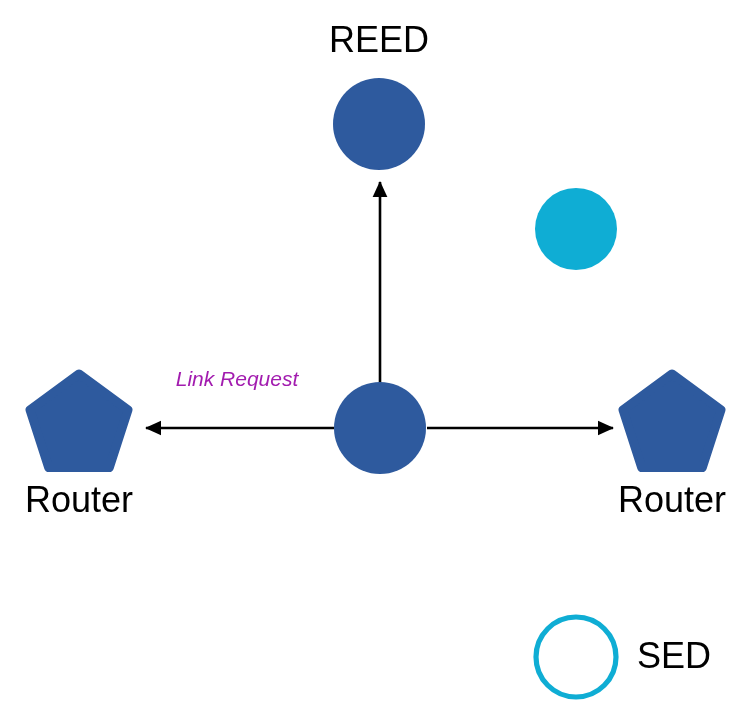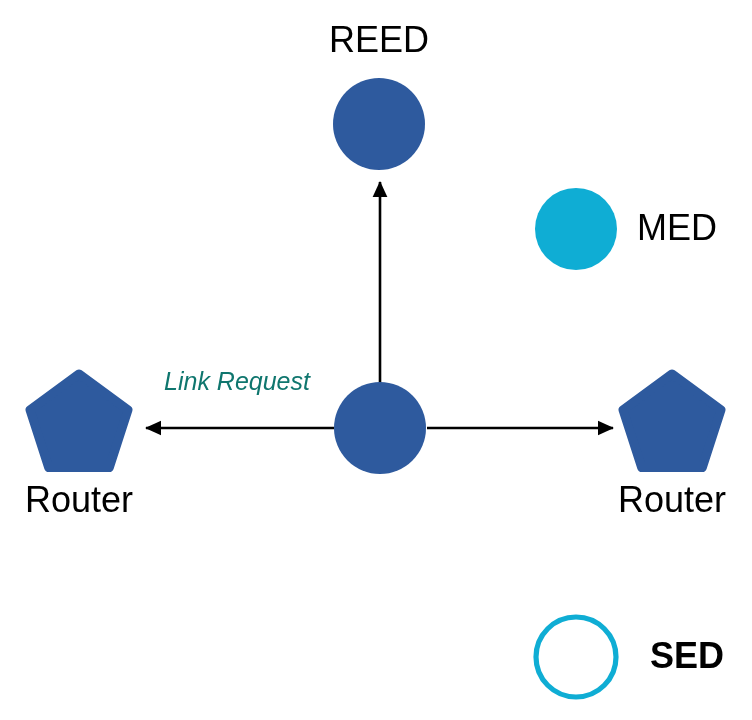--- a/index.html
+++ b/index.html
@@ -34,30 +34,30 @@
     font-size: 36px;
     font-weight: 400;
     color: #000000;
     white-space: nowrap;
     line-height: 1;
   }
   .edge-label {
     position: absolute;
     font-family: "Liberation Sans", sans-serif;
     font-style: italic;
-    font-size: 25px;
+    font-size: 21px;
     font-weight: 400;
-    color: #0f766e;
+    color: #a21caf;
     white-space: nowrap;
     text-align: center;
     line-height: 1.25;
   }
   #label-reed   { left: 379px; top: 22px;  transform: translateX(-50%); }
   #label-med    { left: 637px; top: 210px; }
-  #label-sed    { left: 650px; top: 638px; font-weight: bold; }
+  #label-sed    { left: 637px; top: 638px; }
   #label-router-left  { left: 79px;  top: 482px; transform: translateX(-50%); }
   #label-router-right { left: 672px; top: 482px; transform: translateX(-50%); }
   #label-link-request { left: 237px; top: 366px; transform: translateX(-50%); }
 </style>
 </head>
 <body>
 
 <div id="diagram-root">
 
   <svg id="diagram-svg" viewBox="0 0 752 720" xmlns="http://www.w3.org/2000/svg">
@@ -96,21 +96,20 @@
                L 721 409.8
                L 702.3 467.5
                L 641.7 467.5
                L 623 409.8
                Z" fill="#2E5A9E" stroke="#2E5A9E" stroke-width="9" stroke-linejoin="round"></path>
     </g>
   </svg>
 
   <div class="node-label" id="label-reed">REED</div>
 
-  <div class="node-label" id="label-med">MED</div>
 
   <div class="node-label" id="label-sed">SED</div>
 
   <div class="node-label" id="label-router-left">Router</div>
 
   <div class="node-label" id="label-router-right">Router</div>
 
   <div class="edge-label" id="label-link-request">
     <div>Link Request</div>
   </div>

